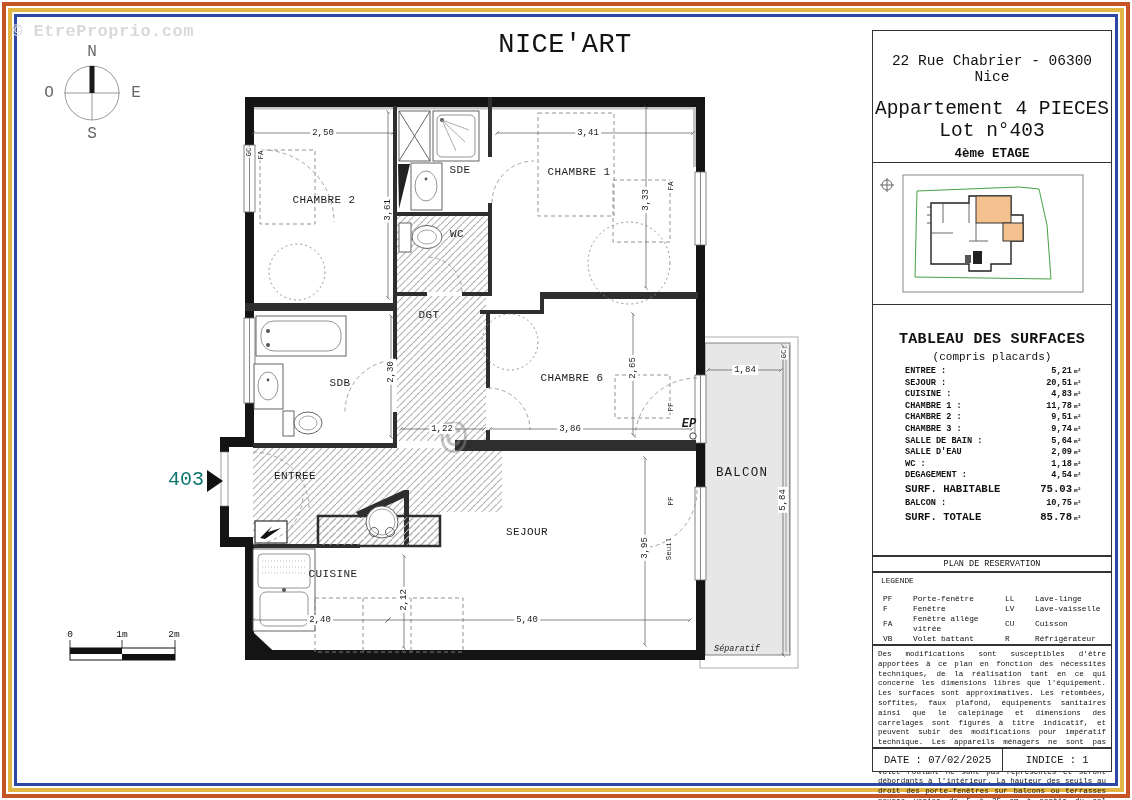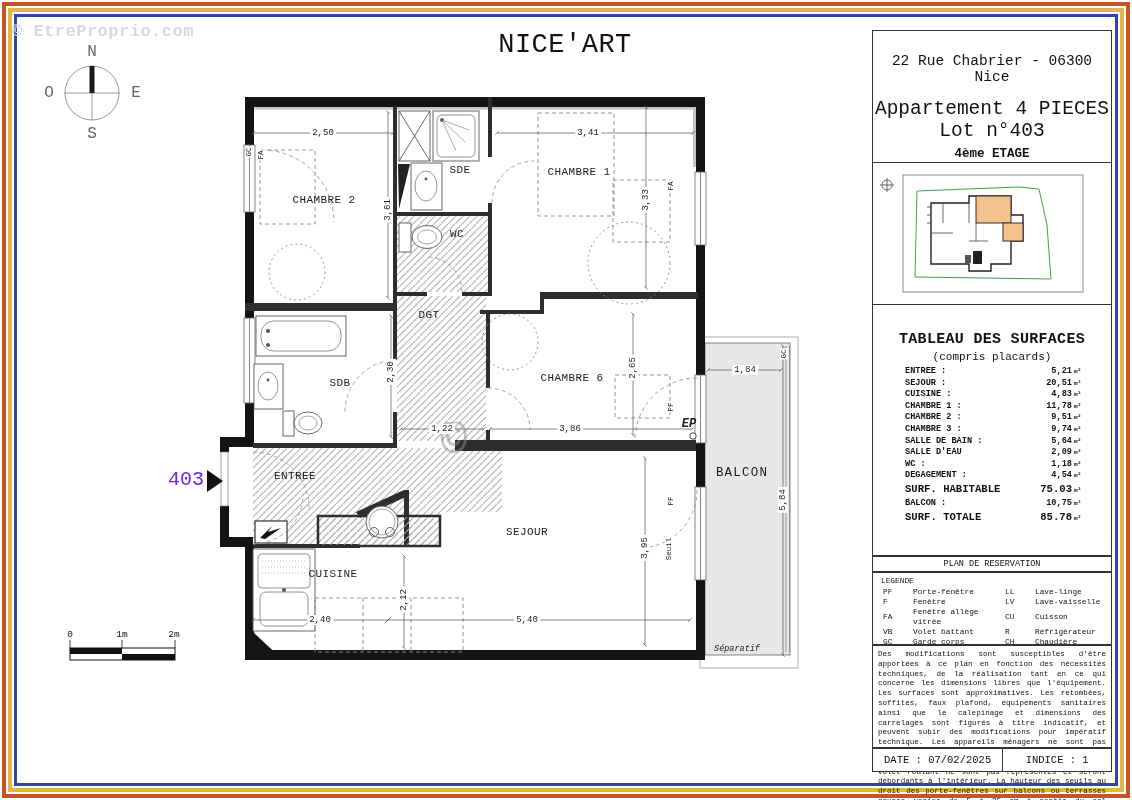--- a/index.html
+++ b/index.html
@@ -9,21 +9,21 @@
   .f2{position:absolute;inset:8px;border:4px solid #e3b544;pointer-events:none}
   .f3{position:absolute;inset:14px;border:3px solid #2c48a4;pointer-events:none}
   .plansvg{position:absolute;left:0;top:0}
   .title{position:absolute;left:380px;top:30px;width:370px;text-align:center;
          font-size:27px;letter-spacing:.5px;color:#131313}
   .wm{position:absolute;left:12px;top:22px;font-size:17px;color:#d9d9d9;font-weight:bold;letter-spacing:.5px}
   .wm2{position:absolute;left:440px;top:422px;width:215px;height:37px;overflow:hidden;
        font-size:46px;line-height:41px;font-weight:bold;color:#8c8c8c;opacity:.5;letter-spacing:1px}
   .cl{position:absolute;transform:translate(-50%,-50%);font-size:16px;color:#666}
   .sl{position:absolute;transform:translate(-50%,-100%);font-size:9.5px;color:#111}
-  .unit403{position:absolute;left:168px;top:468px;width:36px;text-align:right;font-size:20px;color:#6d28d9}
+  .unit403{position:absolute;left:168px;top:468px;width:36px;text-align:right;font-size:20px;color:#0f766e}
   .rl{position:absolute;transform:translate(-50%,-50%);font-size:11px;color:#1c1c1c;letter-spacing:.4px;white-space:nowrap}
   .rl.big{font-size:12.5px;letter-spacing:1.2px}
   .dl{position:absolute;transform:translate(-50%,-50%);font-size:9px;color:#222;background:#fff;
       padding:0 2px;white-space:nowrap;line-height:10px}
   .dl.v{transform:translate(-50%,-50%) rotate(-90deg)}
   .wl{position:absolute;transform:translate(-50%,-50%);font-size:7.5px;color:#222;background:#fff;
       padding:0 1px;white-space:nowrap;line-height:8px}
   .wl.v{transform:translate(-50%,-50%) rotate(-90deg)}
   .wl.ep{font-weight:bold;font-style:italic;font-size:12px;background:transparent}
   .wl.sep{font-style:italic;font-size:8.5px;background:transparent}
@@ -41,21 +41,21 @@
   .ttitle{margin-top:26px;text-align:center;font-size:15px;font-weight:bold;letter-spacing:.3px}
   .tsub{text-align:center;font-size:11px;margin-top:3px}
   .trows{margin-top:3px;padding:0 22px 0 32px}
   .trow{display:flex;align-items:baseline;font-size:8.6px;line-height:11.6px;font-weight:bold}
   .trow .tl{flex:1;text-align:left}
   .trow .tv{width:38px;text-align:right}
   .trow .tu{width:15px;font-size:6px;padding-left:2px}
   .trow.big{font-size:10.6px;line-height:14.5px}
   .resa{top:526px;height:16px;text-align:center;font-size:8.5px;line-height:14px}
   .legend{top:542px;height:73px;font-size:7.8px}
-  .ltitle{margin:4px 0 2px 8px}
+  .ltitle{margin:4px 0 9px 8px}
   .lrow{display:flex;line-height:10px;margin-left:10px;align-items:center}
   .la{width:30px}.ln{width:92px}.la2{width:30px}.ln2{flex:1}
   .hbx{display:inline-block;width:15px;height:7px;border:1px solid #333;
        background:repeating-linear-gradient(45deg,#fff 0 2px,#999 2px 3px);vertical-align:middle}
   .disc{top:615px;height:103px;padding:4px 5px;font-size:7.55px;line-height:1.3;text-align:justify}
   .datesec{top:718px;height:24px;display:flex}
   .dcell{flex:1.2;border-right:1px solid #333;display:flex;align-items:center;justify-content:center;font-size:10.5px}
   .dcell2{flex:1;display:flex;align-items:center;justify-content:center;font-size:10.5px}
 </style>
 </head>

